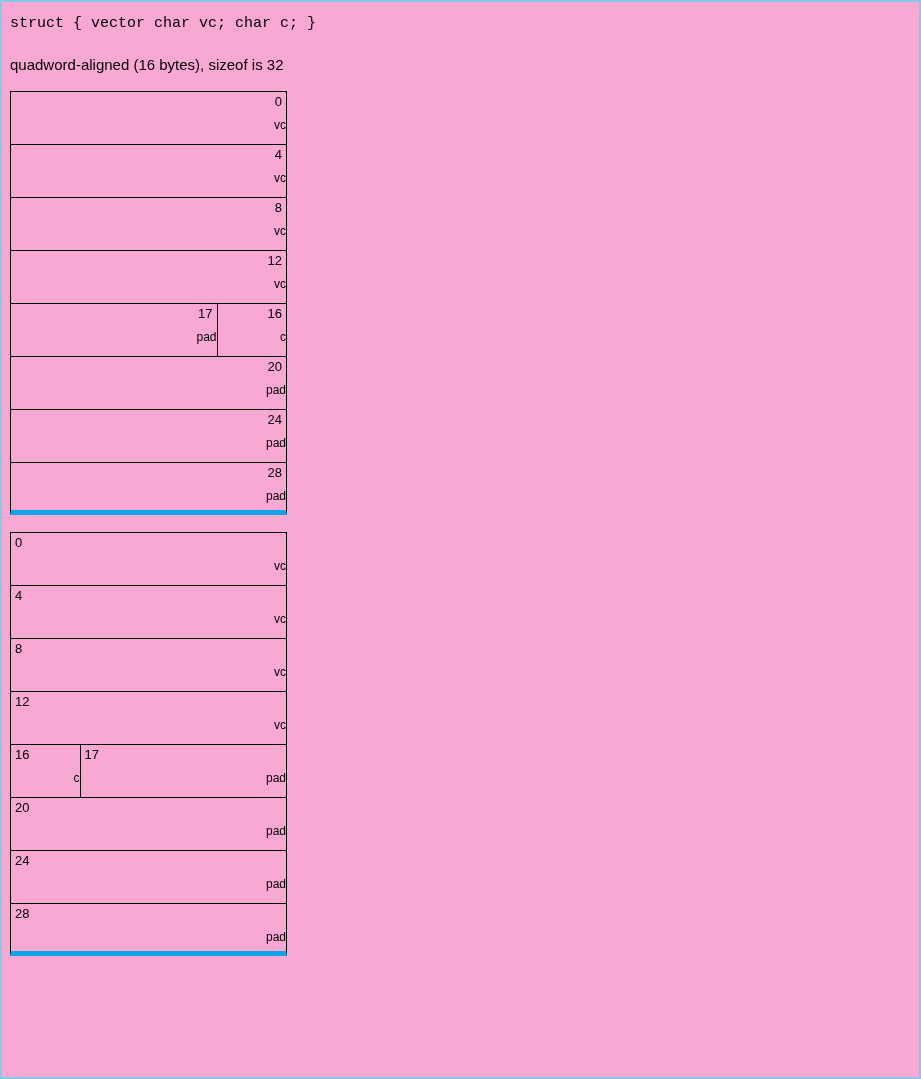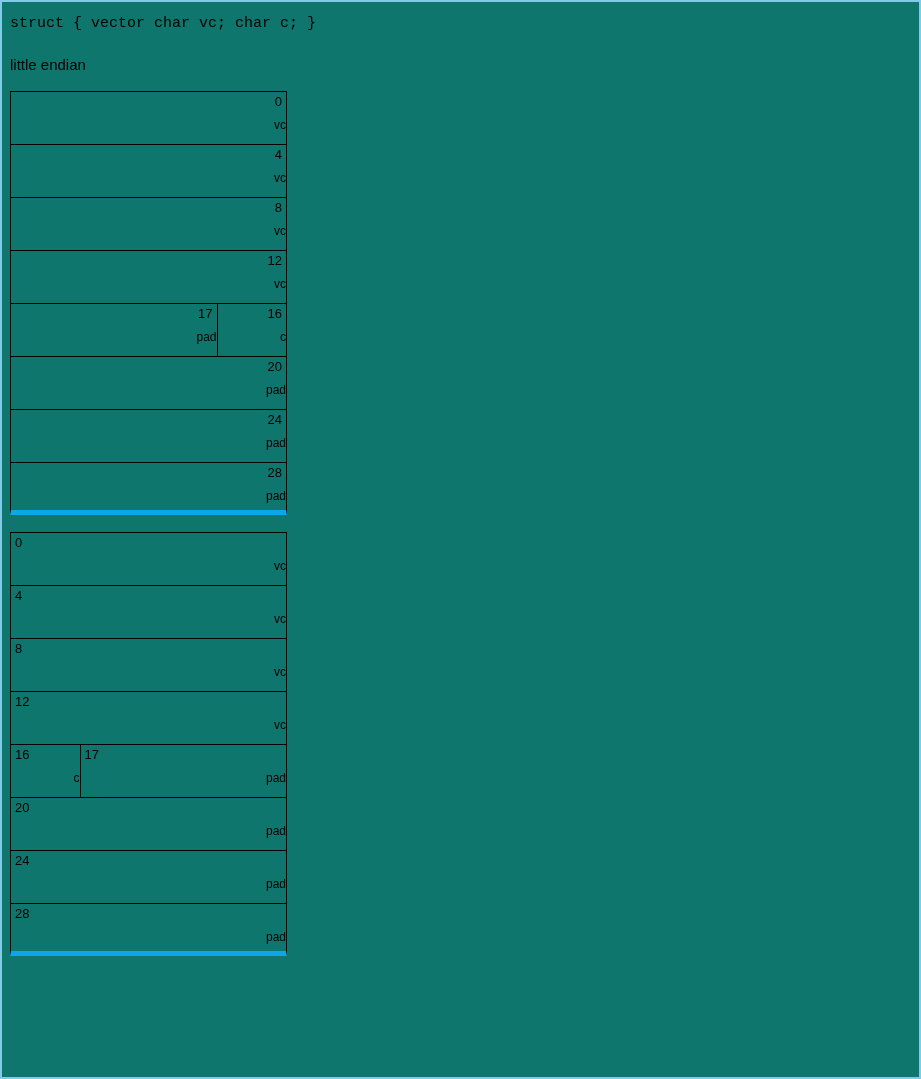--- a/index.html
+++ b/index.html
@@ -11,21 +11,21 @@
     width: 921px;
     height: 1079px;
     font-family: "Liberation Sans", sans-serif;
     color: #000000;
   }
   .page {
     box-sizing: border-box;
     width: 921px;
     height: 1079px;
     border: 2px solid #7fcbe8;
-    background: #0f766e;
+    background: #f9a8d4;
     padding: 6px 10px 4px 6px;
     overflow: hidden;
   }
   .code-line {
     font-family: "Liberation Mono", monospace;
     font-size: 15px;
     line-height: 20px;
     margin: 6px 0 0 2px;
     white-space: pre;
   }
@@ -84,22 +84,22 @@
     margin-top: 6px;
   }
 </style>
 </head>
 <body>
 
 <div class="page">
 
   <div class="code-line">struct { vector char vc; char c; }</div>
 
-
-  <div class="text-line">little endian</div>
+  <div class="text-line">quadword-aligned (16 bytes), sizeof is 32</div>
+
 
   <div class="diagram le">
 
     <div class="row">
       <div class="cell" style="flex:1">
         <div class="offset">0</div>
         <div class="label">vc</div>
       </div>
     </div>
 

